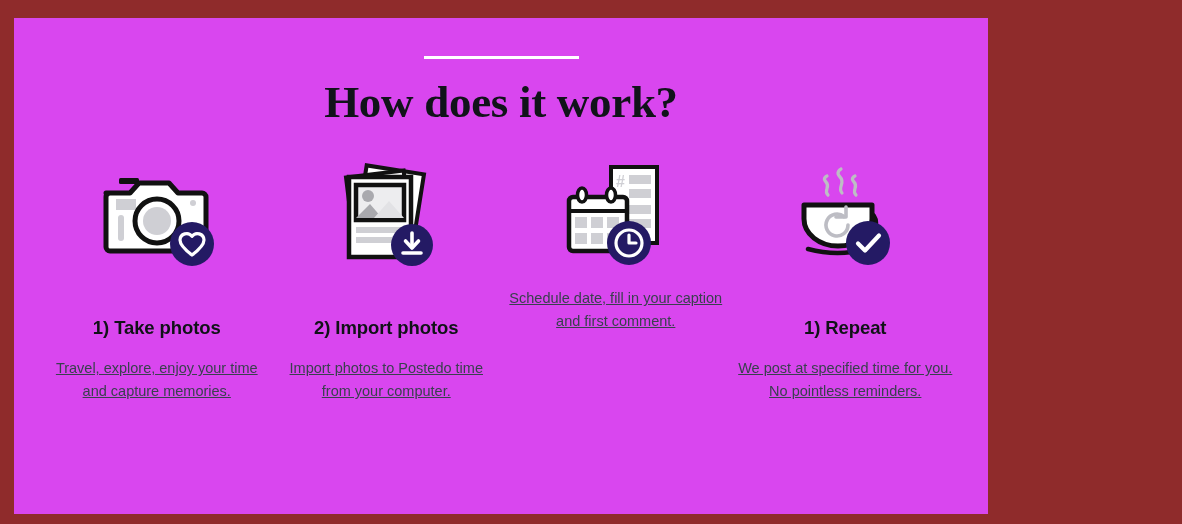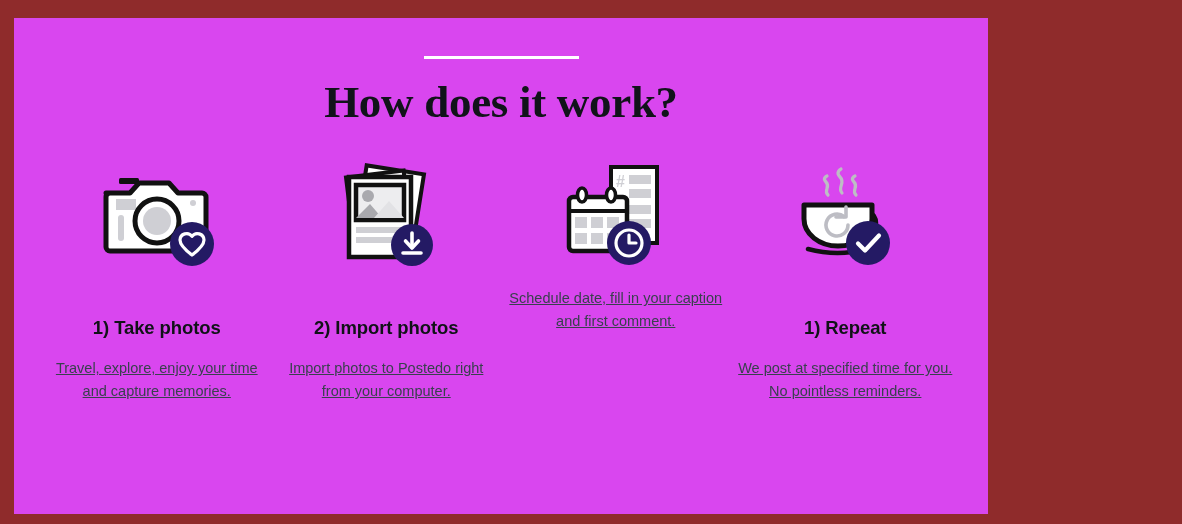--- a/index.html
+++ b/index.html
@@ -145,21 +145,21 @@
           <rect x="33" y="66" width="48" height="6" fill="#CFCFD4"></rect>
           <rect x="33" y="76" width="36" height="6" fill="#CFCFD4"></rect>
 
           <circle cx="89" cy="84" r="21" fill="#241A64"></circle>
           <path d="M89 72 v14" stroke="#FFFFFF" stroke-width="3.6" stroke-linecap="round"></path>
           <path d="M82.5 80 l6.5 7 l6.5 -7" fill="none" stroke="#FFFFFF" stroke-width="3.6" stroke-linecap="round" stroke-linejoin="round"></path>
           <path d="M80 92 h18" stroke="#FFFFFF" stroke-width="3.6" stroke-linecap="round"></path>
         </svg>
       </div>
       <div class="step-title">2) Import photos</div>
-      <div class="step-desc">Import photos to Postedo right from your computer.</div>
+      <div class="step-desc">Import photos to Postedo time from your computer.</div>
     </div>
 
     <div class="step">
       <div class="step-icon">
         <svg width="126" height="108" viewBox="0 0 126 108" aria-hidden="true">
 
           <rect x="58" y="6" width="46" height="76" fill="#FFFFFF" stroke="#111111" stroke-width="4"></rect>
           <text x="63" y="26" font-family="'Liberation Sans', sans-serif" font-size="16" font-weight="bold" fill="#CFCFD4">#</text>
           <rect x="76" y="14" width="22" height="9" fill="#CFCFD4"></rect>
           <rect x="76" y="28" width="22" height="9" fill="#CFCFD4"></rect>

